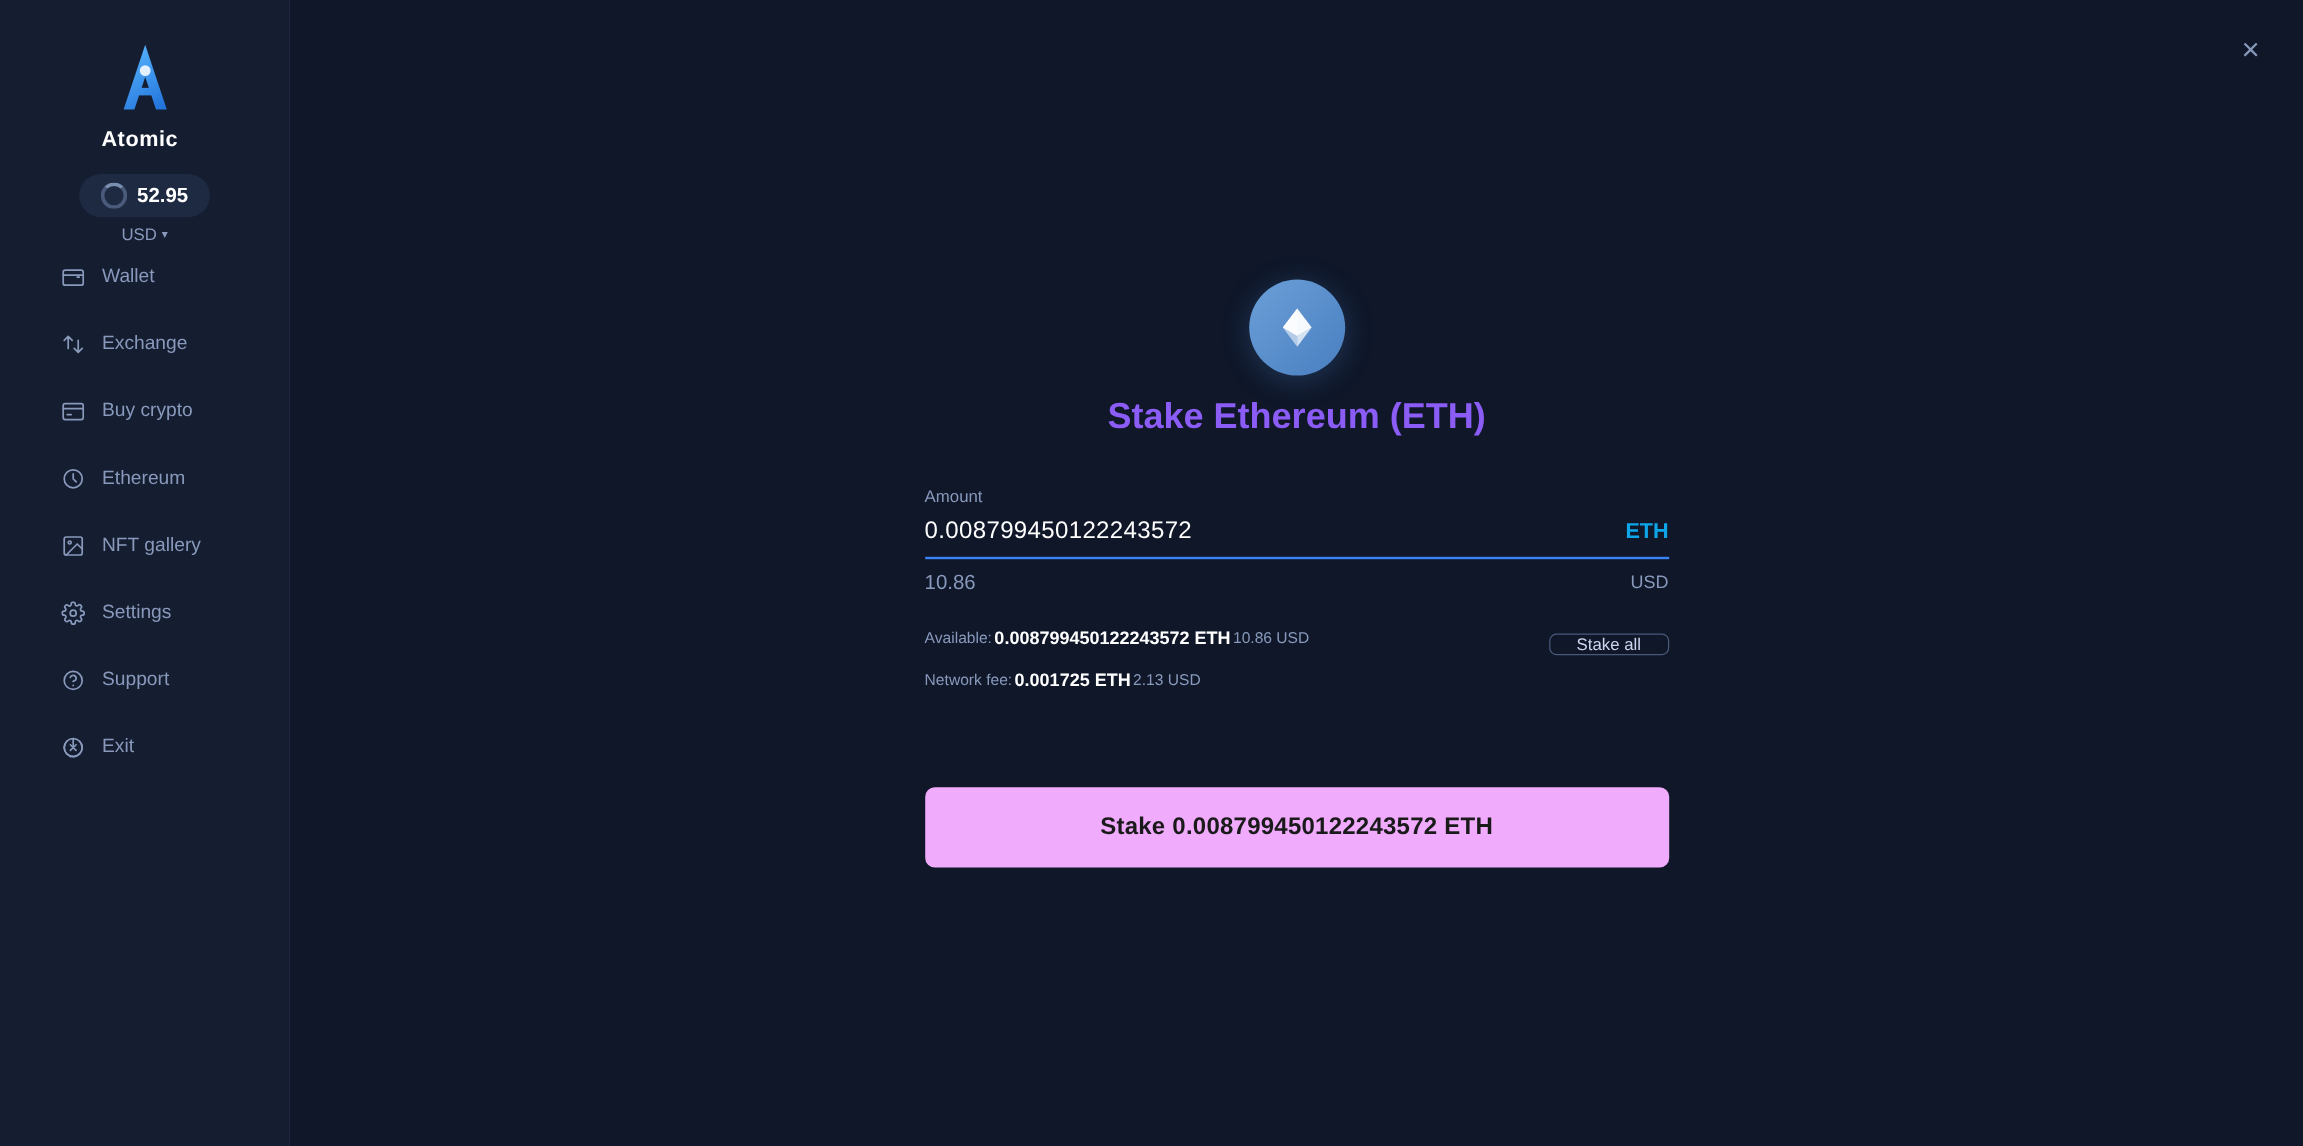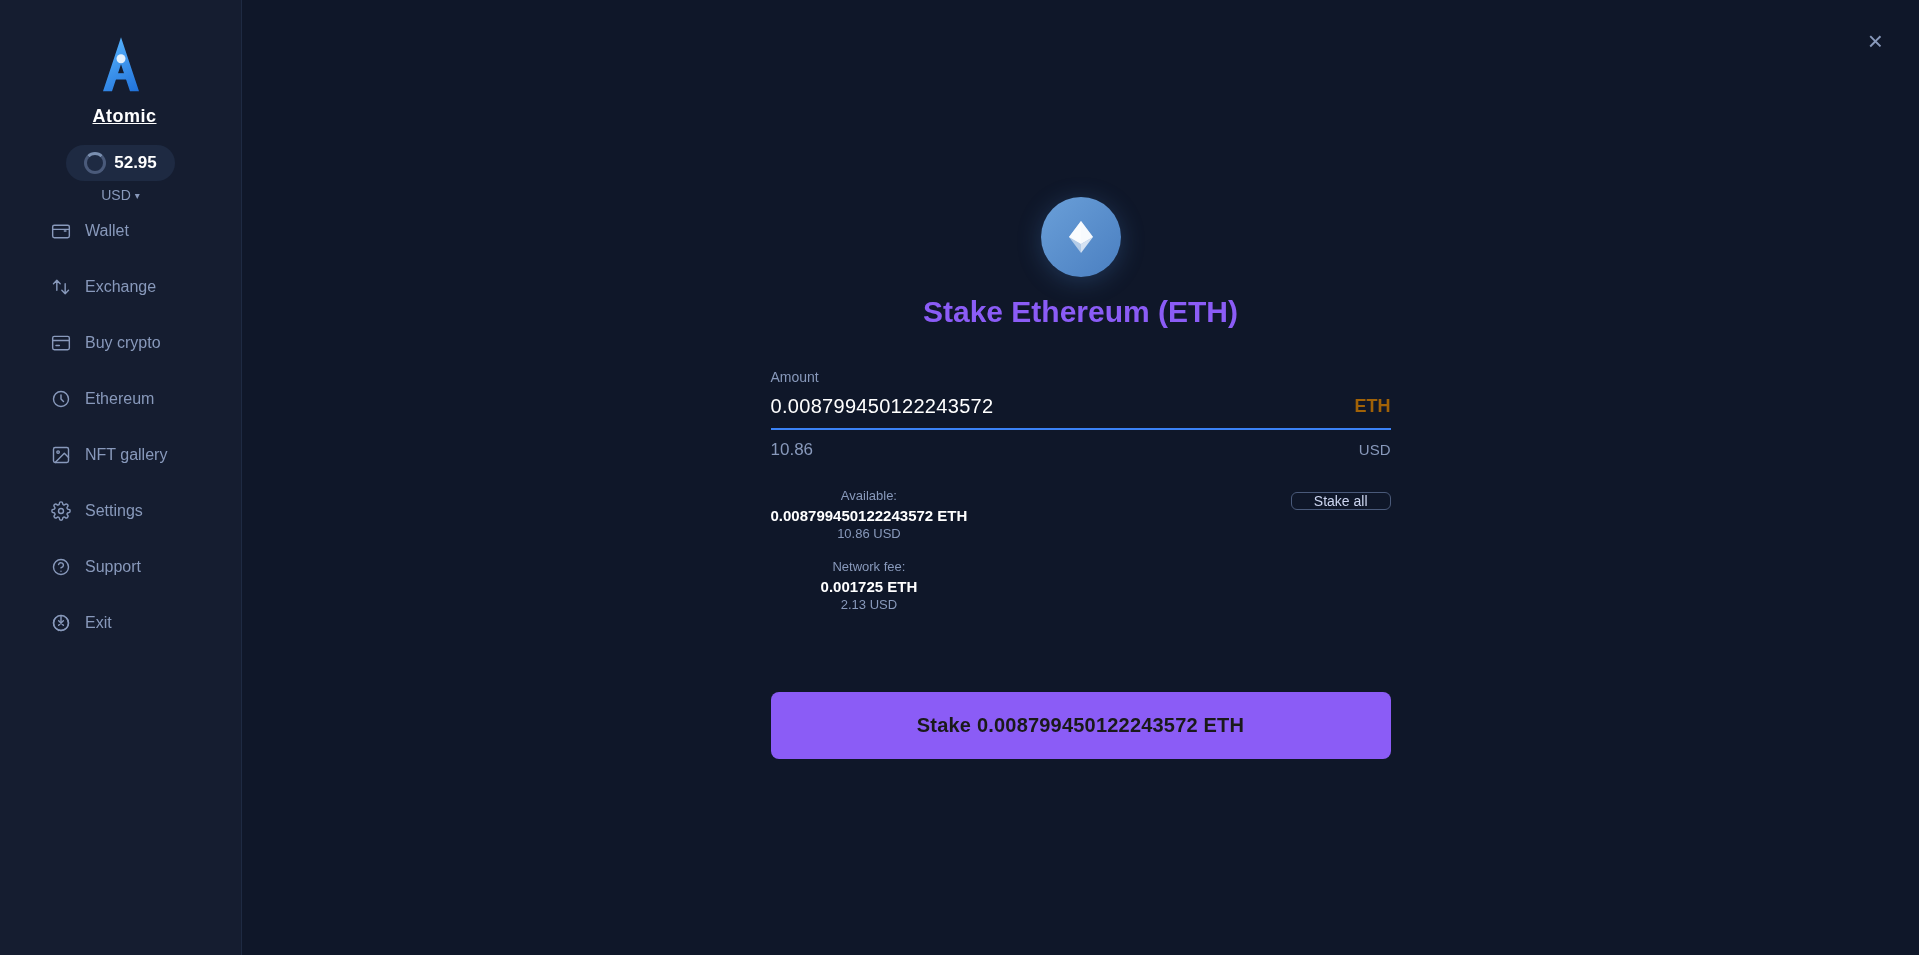--- a/index.html
+++ b/index.html
@@ -23,23 +23,22 @@
       display: flex;
       flex-direction: column;
       align-items: center;
       padding: 30px 0 20px 0;
       border-right: 1px solid #1e2a42;
     }
 
     .sidebar-logo {
       display: flex;
       flex-direction: column;
-      align-items: flex-end;
+      align-items: flex-start;
       margin-bottom: 18px;
-      text-decoration: underline;
     }
 
     .logo-icon {
       width: 72px;
       height: 72px;
       margin-bottom: 4px;
     }
 
     .logo-text {
       font-size: 18px;
@@ -223,21 +222,21 @@
       outline: none;
       color: #ffffff;
       font-size: 20px;
       font-weight: 500;
       letter-spacing: 0.3px;
     }
 
     .amount-currency {
       font-size: 18px;
       font-weight: 600;
-      color: #a16207;
+      color: #0ea5e9;
     }
 
     .amount-usd-row {
       display: flex;
       justify-content: space-between;
       align-items: center;
     }
 
     .amount-usd {
       font-size: 17px;
@@ -258,21 +257,21 @@
     }
 
     .info-left {
       display: flex;
       flex-direction: column;
       gap: 18px;
     }
 
     .info-block {
       display: flex;
-      flex-direction: column;
+      flex-direction: row;
       gap: 2px;
       text-align: center;
     }
 
     .info-label {
       font-size: 13px;
       color: #8899bb;
       margin-bottom: 2px;
     }
 
@@ -296,21 +295,21 @@
       font-weight: 500;
       padding: 0 22px;
       cursor: pointer;
       transition: border-color 0.2s;
       align-self: flex-start;
       margin-top: 4px;
     }
 
     .stake-main-button {
       width: 100%;
-      background: #8b5cf6;
+      background: #f0abfc;
       border: none;
       border-radius: 8px;
       color: #1a1a1a;
       font-size: 20px;
       font-weight: 700;
       padding: 22px 0;
       cursor: pointer;
       margin-top: 60px;
       letter-spacing: 0.2px;
       transition: background 0.2s;

